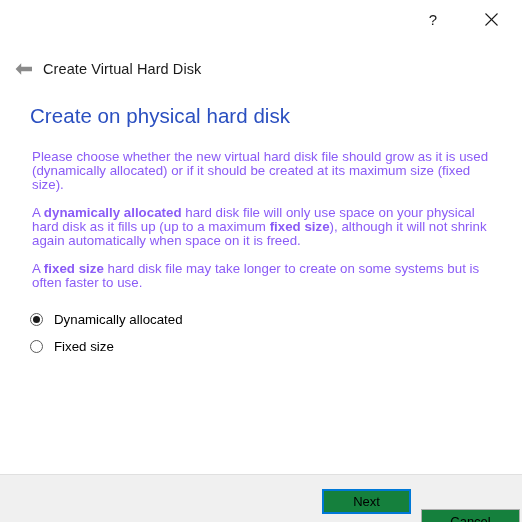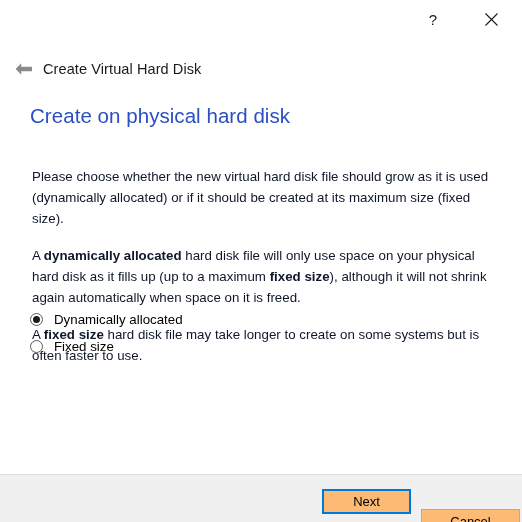--- a/index.html
+++ b/index.html
@@ -83,23 +83,23 @@
 
   
   .content {
     position: absolute;
     top: 150px;
     left: 32px;
     width: 470px;
   }
   .para {
     font-size: 13.3px;
-    line-height: 21px;
-    color: #0f172a;
-    margin: 16px 0 14px 0;
+    line-height: 14px;
+    color: #8b5cf6;
+    margin: 0 0 14px 0;
     letter-spacing: 0.01px;
   }
   .para:last-child { margin-bottom: 0; }
   .para b { font-weight: bold; }
 
   
   .radio-group {
     position: absolute;
     top: 308px;
     left: 30px;
@@ -147,21 +147,21 @@
     width: 522px;
     height: 48px;
     background: #f0f0f0;
     border-top: 1px solid #e0e0e0;
     box-sizing: border-box;
   }
   .btn {
     position: absolute;
     top: 14px;
     height: 25px;
-    background: #fdba74;
+    background: #15803d;
     font-family: "Liberation Sans", sans-serif;
     font-size: 13px;
     color: #000000;
     display: flex;
     align-items: center;
     justify-content: center;
     box-sizing: border-box;
     cursor: default;
     padding: 0;
   }

